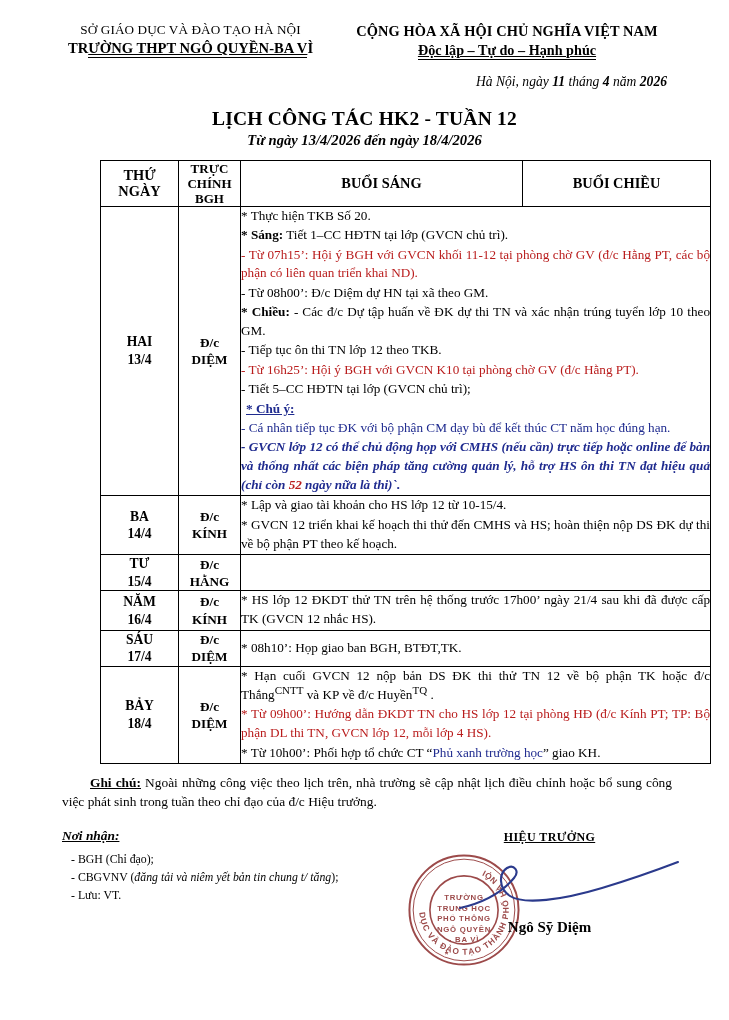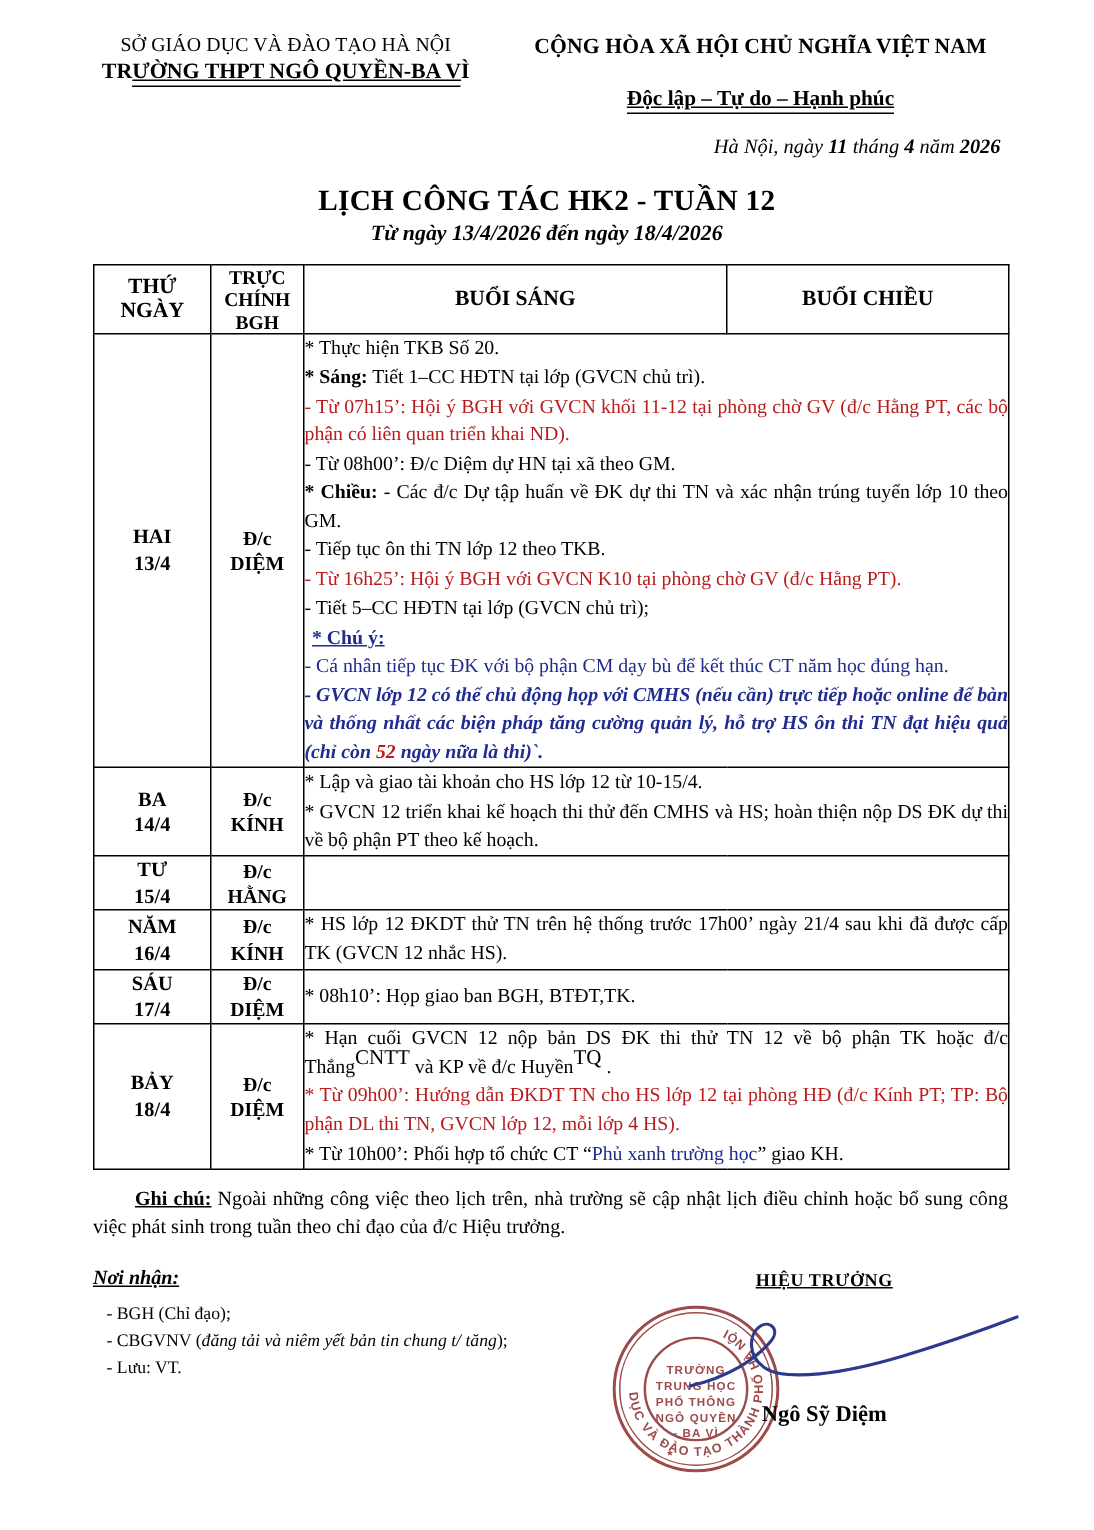--- a/index.html
+++ b/index.html
@@ -52,21 +52,21 @@
     padding-bottom: 1px;
   }
   .hdr-country {
     font-size: 14.4px;
     font-weight: bold;
     letter-spacing: .1px;
   }
   .hdr-motto {
     font-size: 14.2px;
     font-weight: bold;
-    margin-top: 17px;
+    margin-top: 1px;
   }
   .hdr-motto .u {
     border-bottom: 1.3px solid #000;
     padding-bottom: 1px;
   }
 
   .datum {
     text-align: right;
     font-style: italic;
     font-size: 13.6px;
@@ -94,20 +94,21 @@
   
   .sched-wrap {
     padding: 0 57px 0 62px;
     margin-top: 11px;
     box-sizing: border-box;
   }
   table.sched {
     width: 100%;
     border-collapse: collapse;
     table-layout: fixed;
+    margin-left: 38px;
   }
   table.sched td, table.sched th {
     border: 1.1px solid #000;
     vertical-align: middle;
     padding: 0;
   }
   .col-day   { width: 78px; }
   .col-bgh   { width: 62px; }
   .col-morn  { width: 282px; }
   .col-aft   { width: 188px; }
@@ -147,21 +148,21 @@
     margin: 0 0 0.5px 0;
   }
   td.body-cell p.ind { text-indent: 5px; }
 
   .b  { font-weight: bold; }
   .i  { font-style: italic; }
   .red   { color: #b91c1c; }
   .blue  { color: #1f2b8f; }
   .bi    { font-weight: bold; font-style: italic; }
   .u     { text-decoration: underline; text-align: right; }
-  sup { font-size: 14px; vertical-align: super; line-height: 0; font-family: Liberation Serif, serif; }
+  sup { font-size: 11px; vertical-align: super; line-height: 0; font-family: Liberation Serif, serif; }
 
   
   .note {
     padding: 9px 57px 0 62px;
     font-size: 13.4px;
     line-height: 1.45;
     text-align: justify;
     text-indent: 28px;
     box-sizing: border-box;
   }

